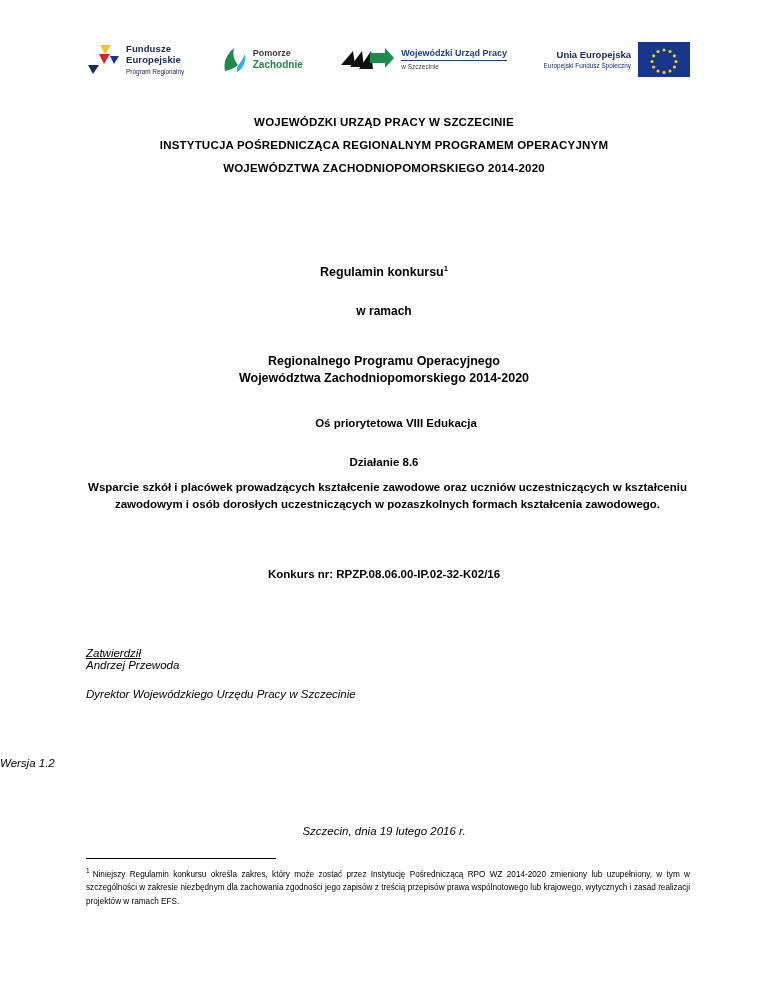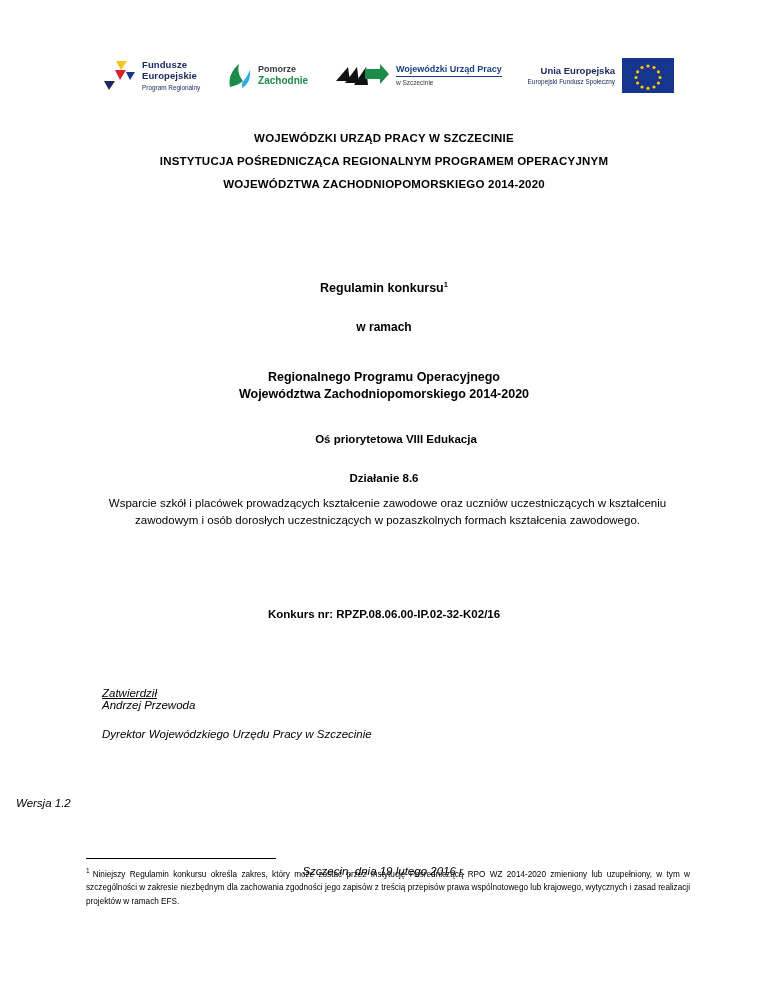--- a/index.html
+++ b/index.html
@@ -12,21 +12,21 @@
     height: 994px;
     font-family: "Liberation Sans", sans-serif;
     color: #000000;
     position: relative;
     overflow: hidden;
   }
   .page {
     position: relative;
     width: 768px;
     height: 994px;
-    padding: 16px;
+    padding: 0;
     box-sizing: border-box;
   }
 
   
   .logo-bar {
     display: flex;
     align-items: center;
     justify-content: space-between;
     padding: 42px 78px 0 86px;
     box-sizing: border-box;
@@ -161,31 +161,31 @@
     margin-top: 30px;
     margin-left: 24px;
   }
   .dzialanie-line {
     font-size: 11.5px;
     font-weight: bold;
     margin-top: 27px;
   }
   .dzialanie-desc {
     font-size: 11.5px;
-    font-weight: normal;
+    font-weight: bold;
     margin-top: 11px;
     line-height: 1.45;
     padding: 0 78px;
     box-sizing: border-box;
     margin-left: 7px;
   }
   .konkurs-nr {
     font-size: 11.5px;
     font-weight: bold;
-    margin-top: 80px;
+    margin-top: 56px;
   }
 
   
   .signature {
     margin-top: 68px;
     padding-left: 86px;
     font-style: italic;
     font-size: 11.5px;
     line-height: 1.0;
   }

